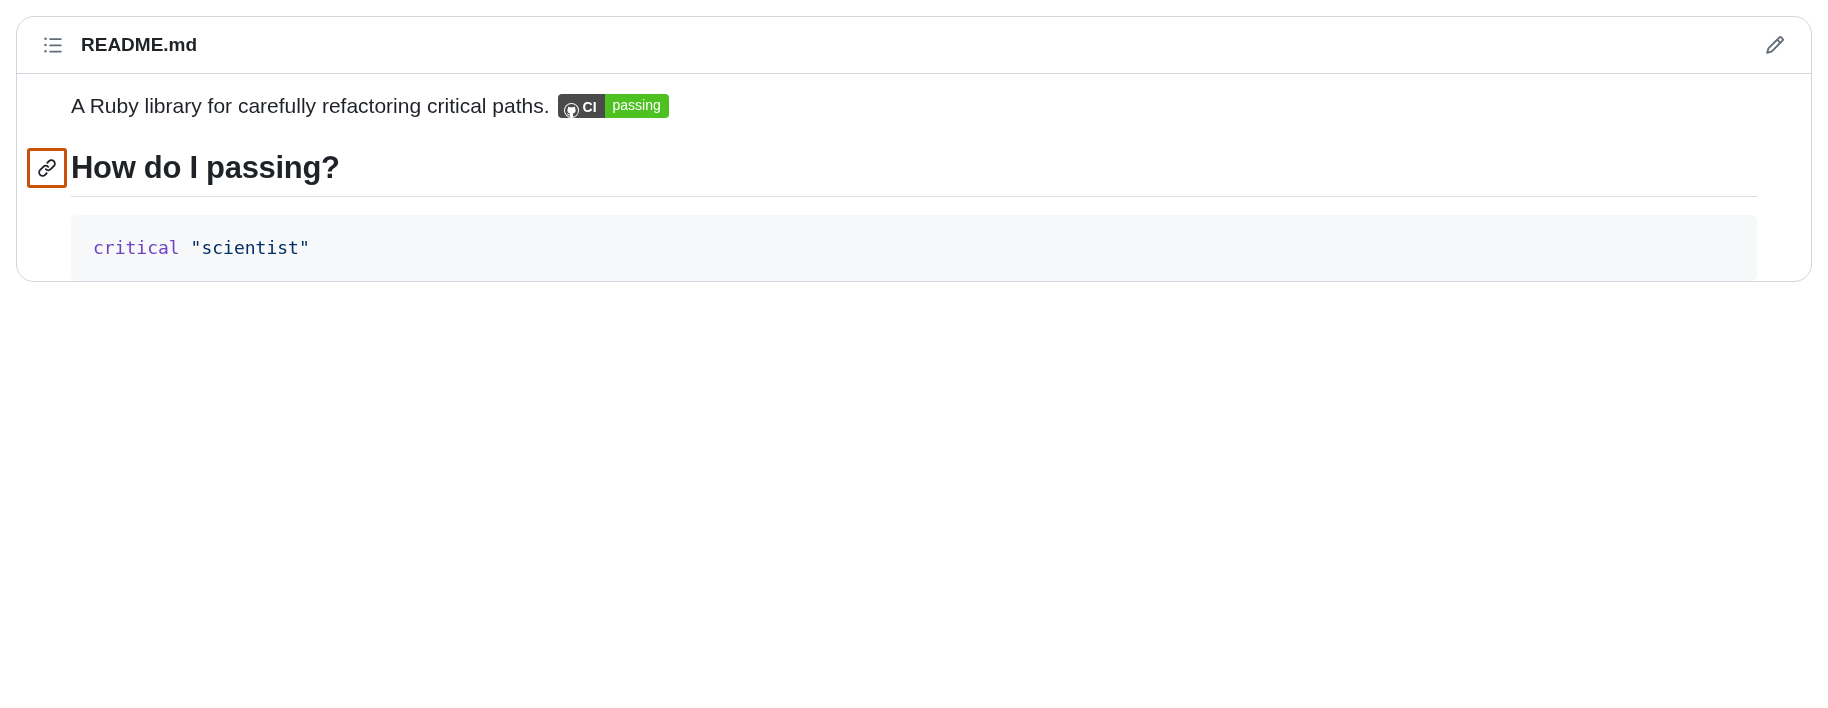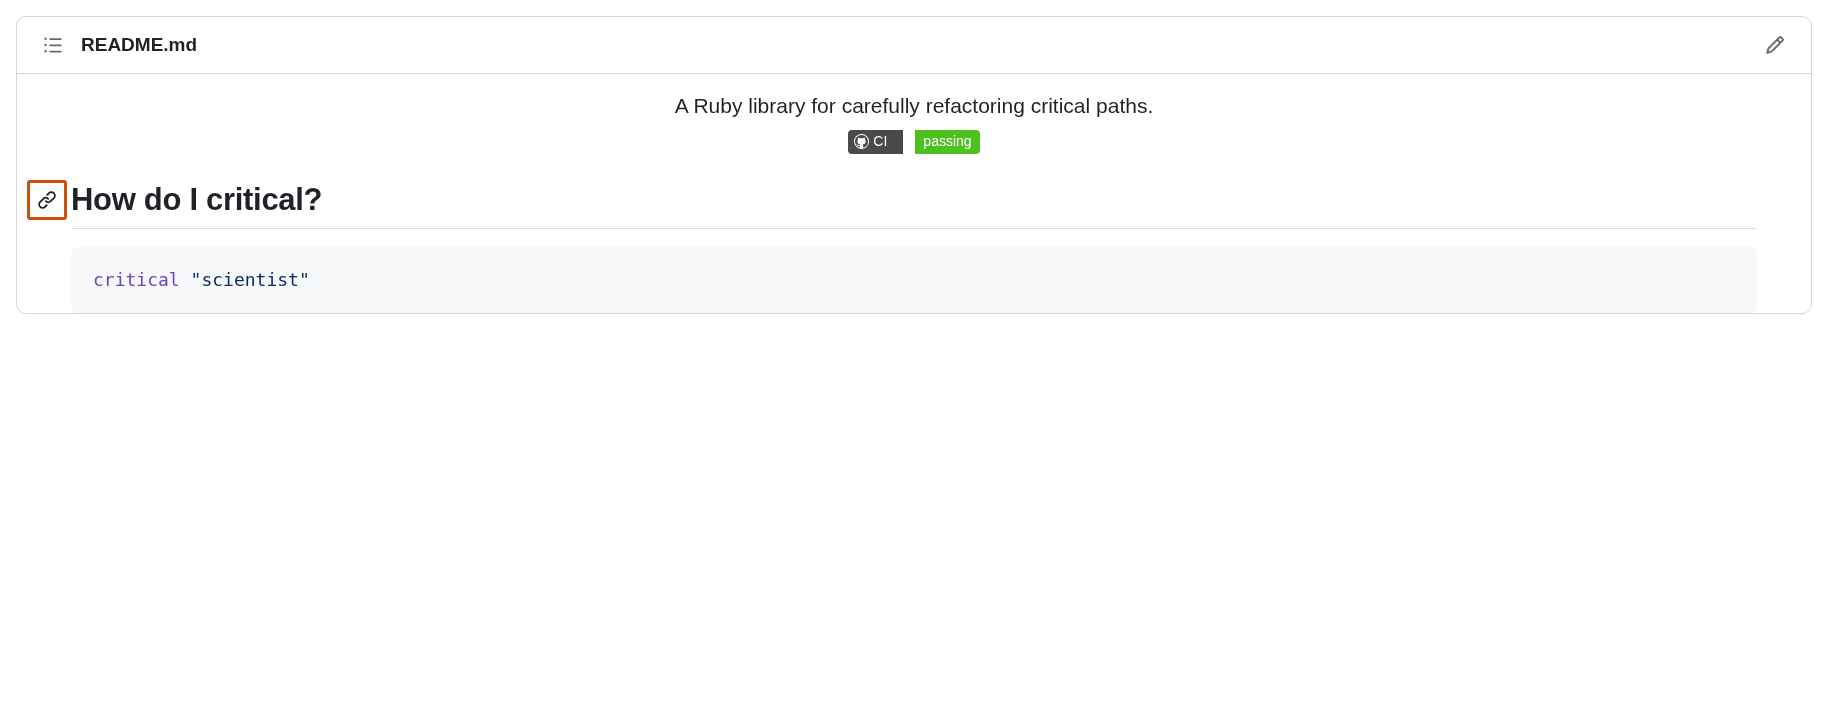--- a/index.html
+++ b/index.html
@@ -5,21 +5,21 @@
     * { margin: 0; padding: 0; box-sizing: border-box; }
     body {
       font-family: -apple-system, BlinkMacSystemFont, "Segoe UI", Helvetica, Arial, sans-serif;
       background: #ffffff;
       padding: 16px;
       color: #1f2328;
       font-size: 16px;
     }
     .readme-box {
       border: 1px solid #d0d7de;
-      border-radius: 10px;
+      border-radius: 18px;
       overflow: hidden;
     }
     .box-header {
       display: flex;
       align-items: center;
       padding: 12px 20px;
       border-bottom: 1px solid #d0d7de;
     }
     .toc-btn {
       display: flex;
@@ -69,57 +69,56 @@
     }
 
     .md-p {
       font-size: 21px;
       line-height: 1.5;
       margin-bottom: 24px;
       display: flex;
       align-items: center;
       flex-wrap: wrap;
       gap: 8px;
-      flex-direction: column;
     }
 
     .badge {
       display: inline-flex;
       align-items: stretch;
       height: 24px;
       border-radius: 4px;
       overflow: hidden;
       font-family: Verdana, Geneva, sans-serif;
       font-size: 14px;
       vertical-align: middle;
     }
     .badge-left {
       background: #4a4a4a;
       color: #fff;
       display: flex;
-      align-items: center;
-      padding: 0 16px 0 6px;
+      align-items: flex-end;
+      padding: 0 8px 0 6px;
       gap: 4px;
+      font-weight: bold;
     }
     .badge-left .gh-logo {
       width: 15px; height: 15px;
       background: #fff;
       border-radius: 50%;
       display: inline-flex;
       align-items: center;
       justify-content: center;
     }
     .badge-left .gh-logo svg { width: 13px; height: 13px; fill: #4a4a4a; }
     .badge-right {
       background: #4cc11f;
       color: #fff;
       display: flex;
       align-items: center;
       padding: 0 8px;
-      margin-left: 12px;
     }
 
     .heading-wrap {
       position: relative;
       margin-top: 28px;
       margin-bottom: 18px;
     }
     h2.md-h2 {
       font-size: 31px;
       font-weight: 600;
@@ -197,21 +196,21 @@
         <span class="badge-right">passing</span>
       </span>
     </p>
 
     <div class="heading-wrap">
       <a class="anchor-link">
         <svg viewBox="0 0 16 16" fill="currentColor">
           <path d="M7.775 3.275a.75.75 0 001.06 1.06l1.25-1.25a2 2 0 112.83 2.83l-2.5 2.5a2 2 0 01-2.83 0 .75.75 0 00-1.06 1.06 3.5 3.5 0 004.95 0l2.5-2.5a3.5 3.5 0 00-4.95-4.95l-1.25 1.25zm-4.69 9.64a2 2 0 010-2.83l2.5-2.5a2 2 0 012.83 0 .75.75 0 001.06-1.06 3.5 3.5 0 00-4.95 0l-2.5 2.5a3.5 3.5 0 004.95 4.95l1.25-1.25a.75.75 0 00-1.06-1.06l-1.25 1.25a2 2 0 01-2.83 0z"></path>
         </svg>
       </a>
-      <h2 class="md-h2">How do I critical?</h2>
+      <h2 class="md-h2">How do I passing?</h2>
     </div>
 
 
     <pre class="codeblock"><code><span class="tok-kw">critical</span> <span class="tok-str">"scientist"</span></code></pre>
 
   </article>
 
 </div>
 
 </body></html>

